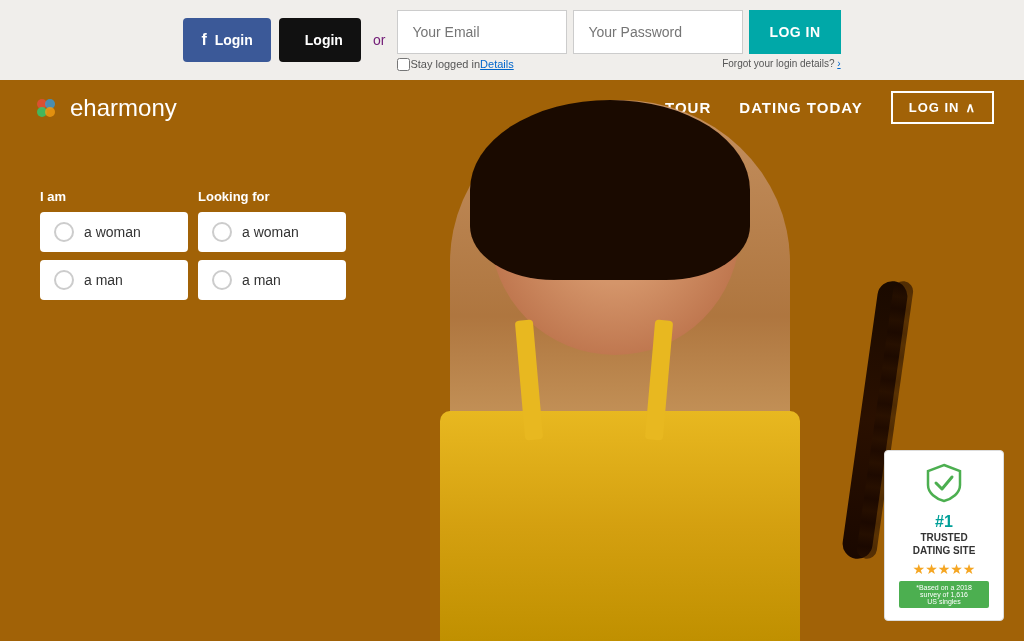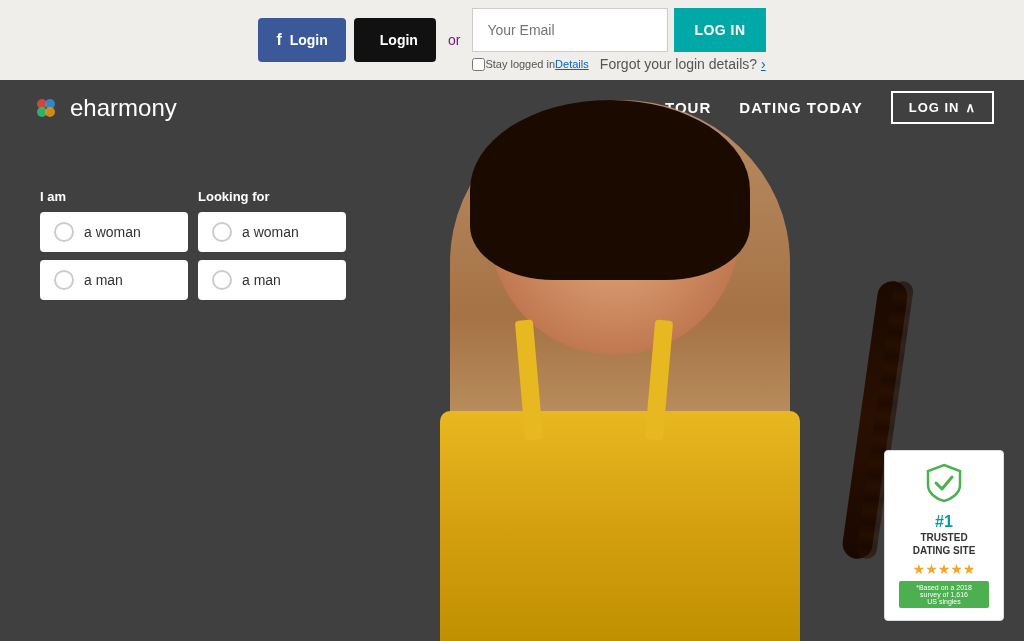--- a/index.html
+++ b/index.html
@@ -51,21 +51,21 @@
       color: #701a75;
       font-size: 14px;
       padding: 0 4px;
     }
     .email-input, .password-input {
       border: 1px solid #ccc;
       padding: 10px 14px;
       height: 44px;
       font-size: 14px;
       color: #999;
-      width: 196px;
+      width: 170px;
       outline: none;
       background: white;
     }
     .login-btn {
       background: #00a8a8;
       color: white;
       border: none;
       padding: 10px 20px;
       height: 44px;
       font-size: 14px;
@@ -78,28 +78,28 @@
       align-items: center;
       gap: 6px;
     }
     .bottom-hints {
       display: flex;
       justify-content: space-between;
       margin-top: 4px;
     }
     .left-hint { display: flex; align-items: center; gap: 0; font-size: 11px; color: #555; }
     .left-hint a { color: #0066cc; text-decoration: underline; }
-    .right-hint { font-size: 14px; color: #555; }
+    .right-hint { font-size: 10px; color: #555; }
     .right-hint a { color: #0066cc; }
 
     
     .hero {
       width: 1024px;
       height: 561px;
-      background: #404040;
+      background: #a16207;
       position: relative;
       overflow: hidden;
     }
 
     
     .nav-bar {
       position: absolute;
       top: 0;
       left: 0;
       right: 0;
@@ -283,20 +283,21 @@
     <span>Login</span>
   </button>
   <button class="apple-login-btn">
     <span style="font-size:16px;"></span>
     <span>Login</span>
   </button>
   <span class="or-text">or</span>
   <div style="display:flex;flex-direction:column;gap:0;">
     <div class="top-row">
       <input class="email-input" type="email" placeholder="Your Email" style="">
+      <input class="password-input" type="password" placeholder="Your Password" style="">
       <button class="login-btn">LOG IN</button>
     </div>
     <div class="bottom-hints">
       <div class="left-hint">
         <input type="checkbox" style="">
         <span>Stay logged in</span>
         <a href="#">Details</a>
       </div>
       <div class="right-hint">
         <span>Forgot your login details?</span>

